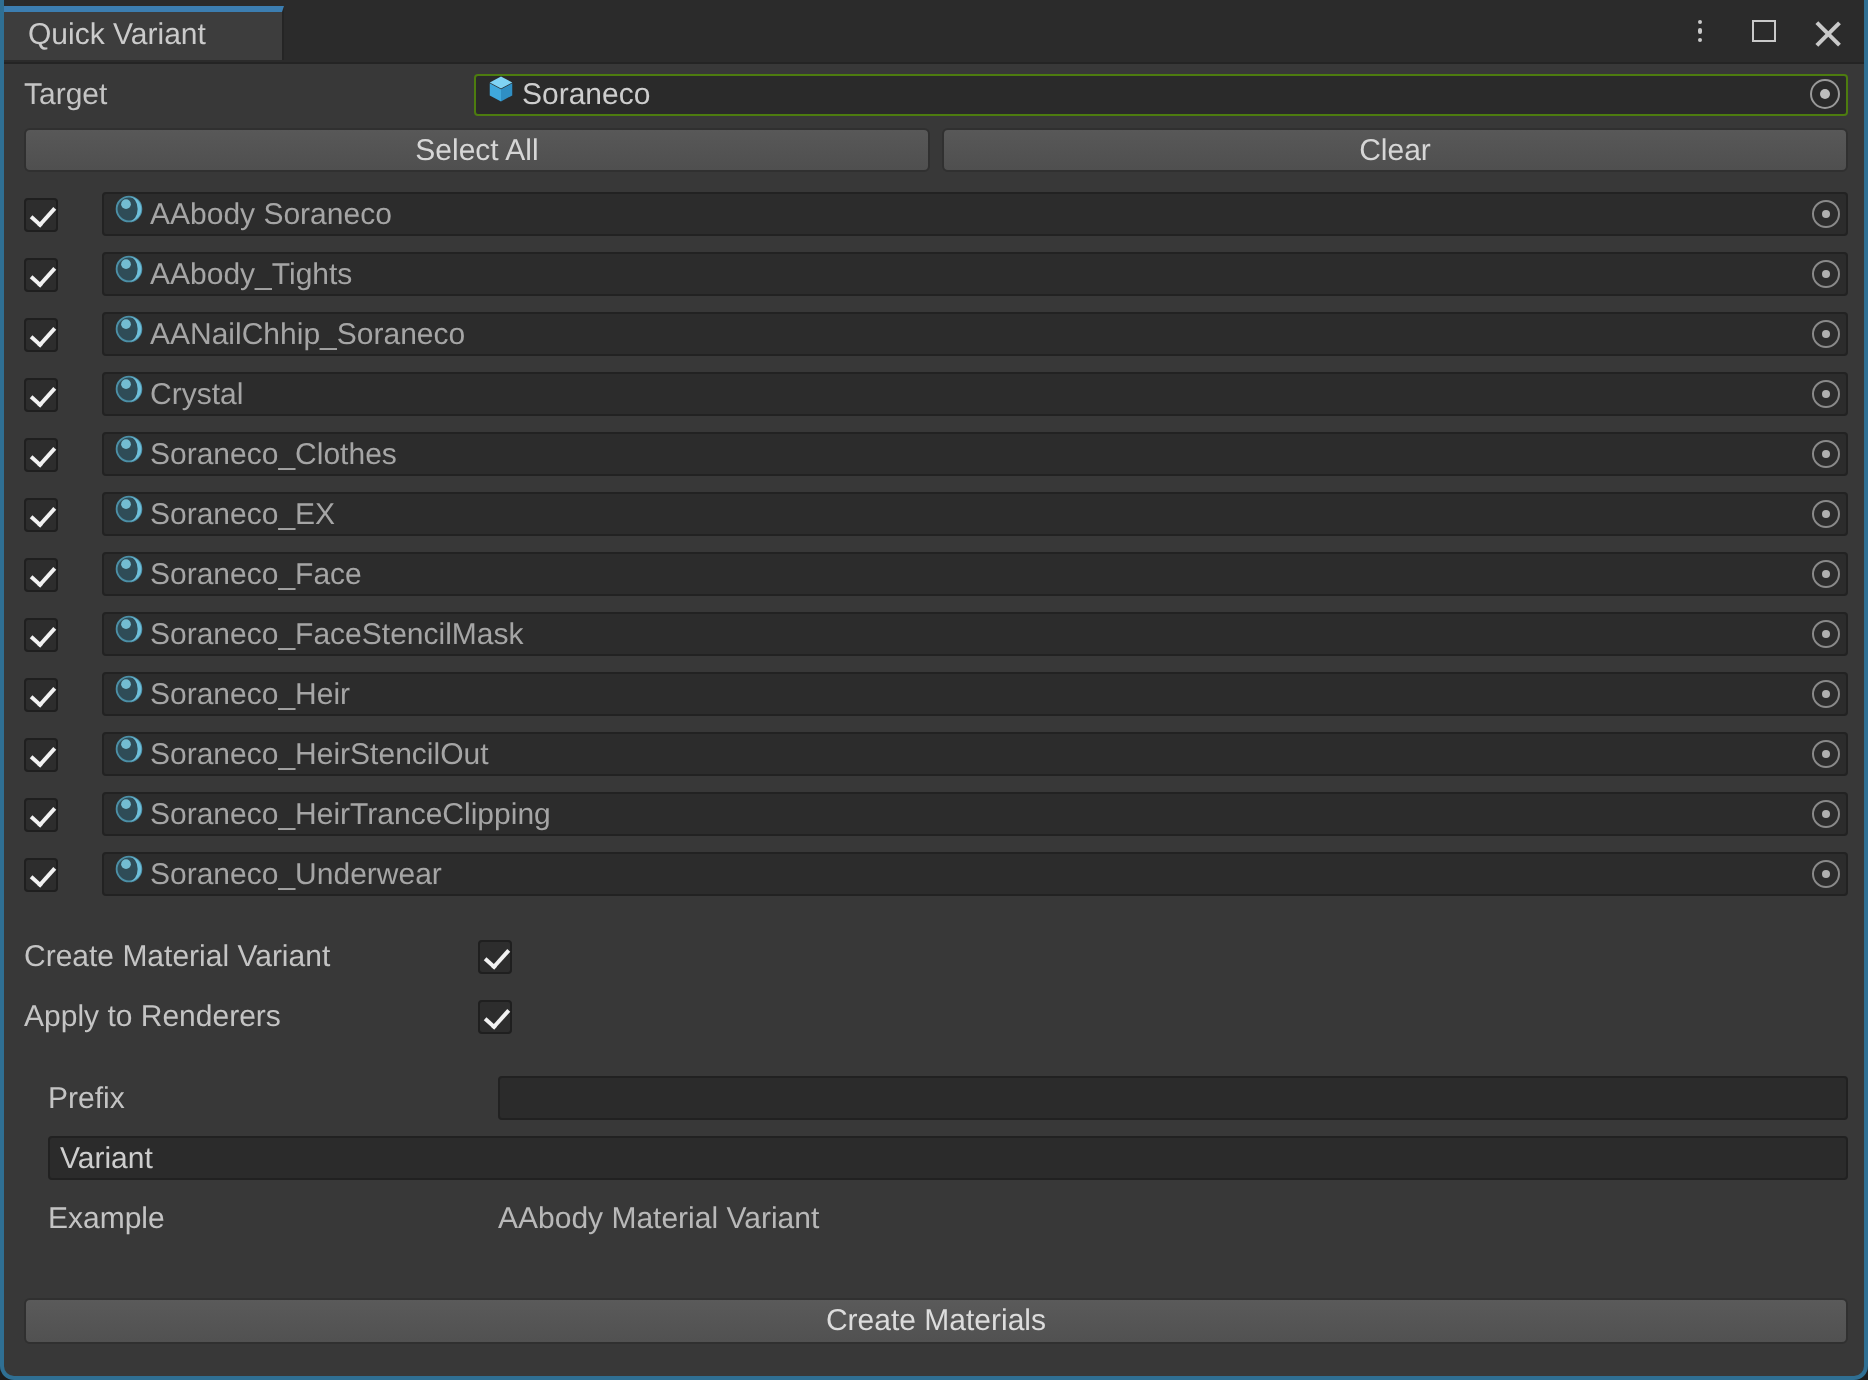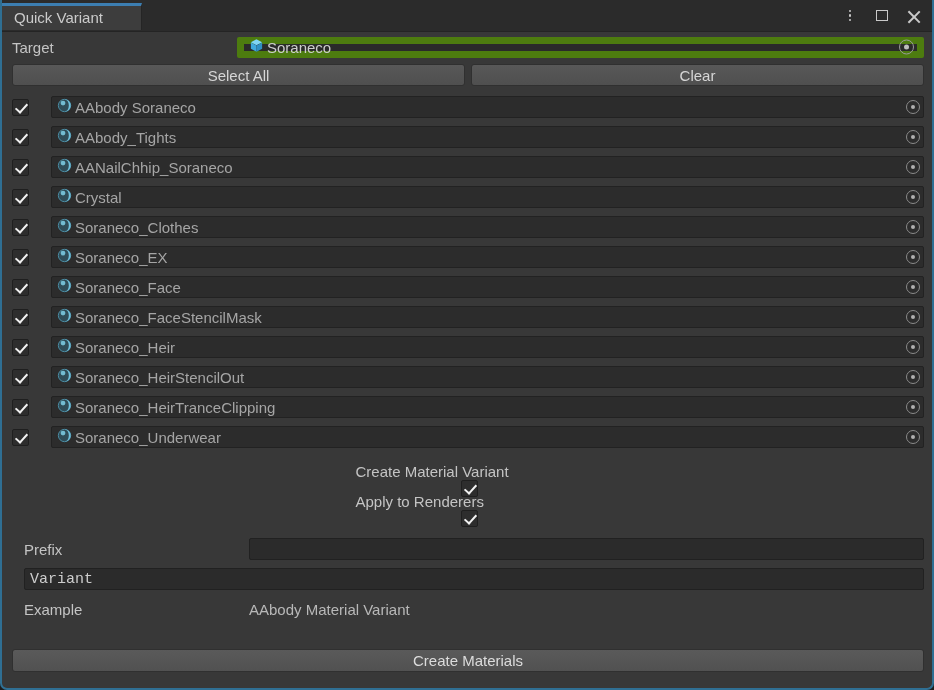--- a/index.html
+++ b/index.html
@@ -122,21 +122,21 @@
   .target-label {
     color: #c4c4c4;
     font-size: 15px;
     width: 225px;
     flex: none;
   }
   .objfield {
     flex: 1;
     height: 21px;
     background: #2a2a2a;
-    border: 7px solid #4d7c0f;
+    border: 1px solid #4d7c0f;
     border-radius: 2px;
     display: flex;
     align-items: center;
     position: relative;
     box-sizing: border-box;
   }
   .objfield .prefab-icon {
     margin: 0 3px 0 5px;
     flex: none;
   }
@@ -251,21 +251,20 @@
   }
 
   
   .toggles {
     padding: 11px 8px 0 10px;
   }
   .tog-row {
     display: flex;
     align-items: center;
     height: 30px;
-    flex-direction: column;
   }
   .tog-label {
     color: #c4c4c4;
     font-size: 15px;
     width: 225px;
     flex: none;
   }
 
   
   .fields {
@@ -284,21 +283,21 @@
     flex: none;
   }
   .textfield {
     flex: 1;
     height: 22px;
     background: #2b2b2b;
     border: 1px solid #212121;
     border-radius: 2px;
     color: #cdcdcd;
     font-size: 15px;
-    font-family: Liberation Mono, monospace;
+    font-family: Liberation Sans, sans-serif;
     padding: 0 5px;
     box-sizing: border-box;
     outline: none;
   }
   .example-val {
     color: #b8b8b8;
     font-size: 15px;
   }
 
   

